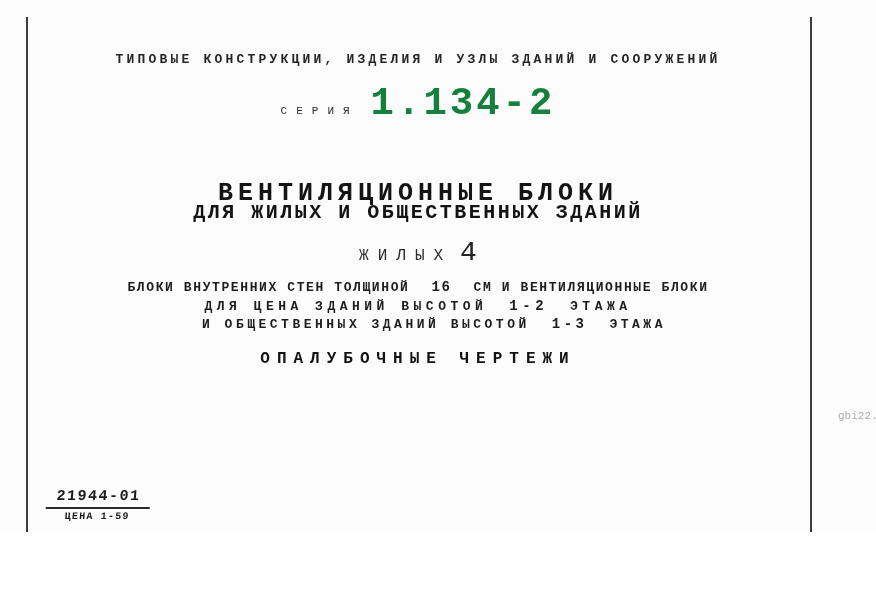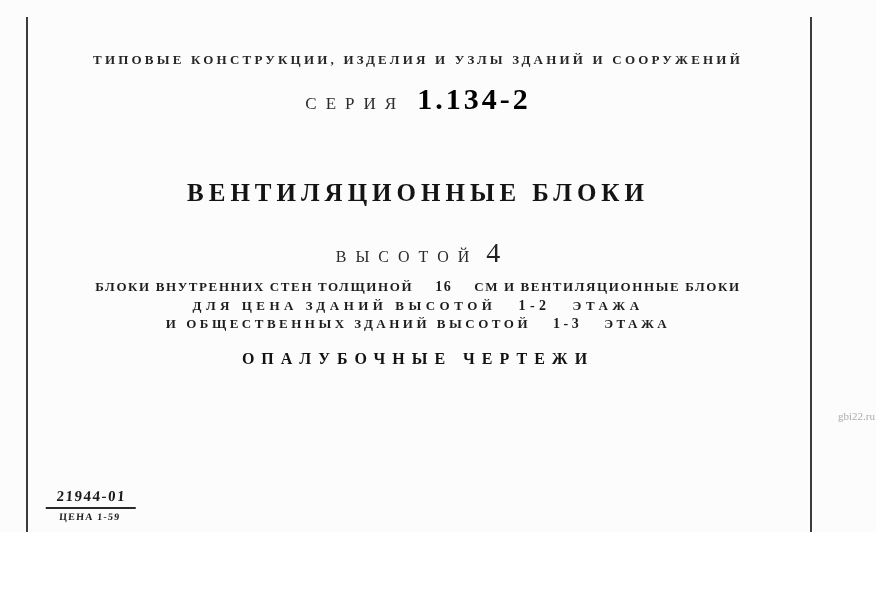--- a/index.html
+++ b/index.html
@@ -1,21 +1,21 @@
 <!DOCTYPE html>
 <html><head>
 <meta charset="utf-8">
 <style>
   html, body { margin: 0; padding: 0; background: #ffffff; }
   .page {
     position: relative;
     width: 876px;
     height: 532px;
     background: #fcfcfc;
-    font-family: Liberation Serif, serif;
+    font-family: Liberation Mono, monospace;
     color: #1f1f1f;
     overflow: hidden;
   }
   
   .frame {
     position: absolute;
     left: 26px; top: 17px;
     width: 782px; height: 531px;
     border-left: 2px solid #3c3c3c;
     border-right: 2px solid #3c3c3c;
@@ -30,51 +30,51 @@
   }
   .header-line {
     top: 52px;
     font-size: 13px;
     font-weight: 600;
     letter-spacing: 3.2px;
     color: #262626;
   }
   .series-row { top: 82px; }
   .series-label {
-    font-size: 17px;
+    font-size: 11px;
     font-weight: 500;
     letter-spacing: 9px;
     color: #2b2b2b;
   }
   .series-number {
-    font-size: 30px;
+    font-size: 39px;
     font-weight: 800;
     letter-spacing: 3px;
     margin-left: 12px;
-    color: #000000;
+    color: #15803d;
   }
   .title1 { top: 134px; font-size: 27px; font-weight: 800; letter-spacing: 7px;   color:#141414; }
   .title2 { top: 170px; font-size: 25px; font-weight: 800; letter-spacing: 5px;   color:#141414;margin-top:9px; }
   .title3 { top: 201px; font-size: 20px; font-weight: 800; letter-spacing: 2.5px; color:#141414; }
   .issue-row { top: 237px; }
   .issue-label {
     font-size: 16px;
     font-weight: 500;
     letter-spacing: 9px;
     color: #2b2b2b;
   }
   .issue-number {
     font-size: 28px;
     font-weight: 400;
     margin-left: 8px;
     color: #222222;
   }
   .sub1 { top: 279px; font-size: 13px; font-weight: 600; letter-spacing: 1.6px; color:#1d1d1d; }
   .sub2 { top: 298px; font-size: 13px; font-weight: 600; letter-spacing: 4.5px; color:#1d1d1d; }
-  .sub3 { top: 316px; font-size: 13px; font-weight: 600; letter-spacing: 3.5px; color:#1d1d1d; }
+  .sub3 { top: 316px; font-size: 13px; font-weight: 600; letter-spacing: 3.5px; color:#1d1d1d;padding-left:16px; }
   .subnum { font-weight: 800; font-size: 14px; margin: 0 22px; }
   .section1 { top: 350px; font-size: 16px; font-weight: 800; letter-spacing: 7px; color:#121212; }
   .section2 { top: 375px; font-size: 15px; font-weight: 800; letter-spacing: 2px; color:#121212; }
   .stamp {
     position: absolute;
     left: 46px; top: 487px;
     transform: skewX(-4deg);
     text-align: center;
   }
   .stamp-code {
@@ -116,23 +116,24 @@
 
   <div class="line header-line">ТИПОВЫЕ КОНСТРУКЦИИ, ИЗДЕЛИЯ И УЗЛЫ ЗДАНИЙ И СООРУЖЕНИЙ</div>
 
   <div class="line series-row">
     <span class="series-label">СЕРИЯ</span><span class="series-number">1.134-2</span>
   </div>
 
 
   <div class="line title2">ВЕНТИЛЯЦИОННЫЕ БЛОКИ</div>
 
+  <div class="line title3">ДЛЯ ЖИЛЫХ И ОБЩЕСТВЕННЫХ ЗДАНИЙ</div>
 
   <div class="line issue-row">
-    <span class="issue-label">ВЫСОТОЙ</span><span class="issue-number">4</span>
+    <span class="issue-label">ЖИЛЫХ</span><span class="issue-number">4</span>
   </div>
 
   <div class="line sub1">
     <span>БЛОКИ ВНУТРЕННИХ СТЕН ТОЛЩИНОЙ</span><span class="subnum">16</span><span>СМ И ВЕНТИЛЯЦИОННЫЕ БЛОКИ</span>
   </div>
 
   <div class="line sub2">
     <span>ДЛЯ ЦЕНА ЗДАНИЙ ВЫСОТОЙ</span><span class="subnum">1-2</span><span>ЭТАЖА</span>
   </div>
 

